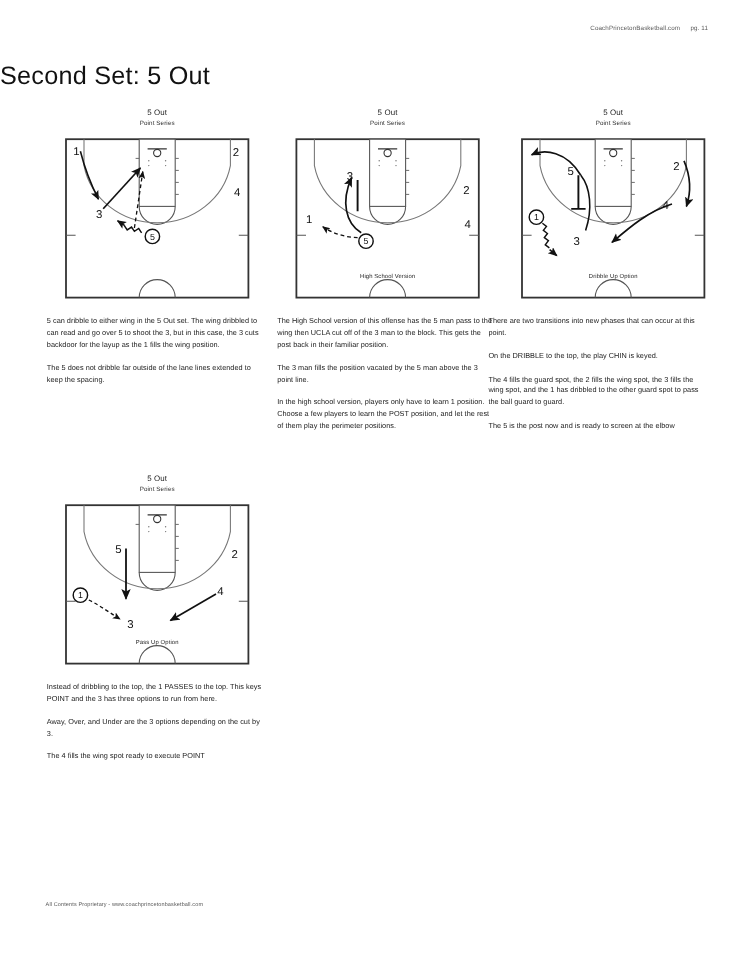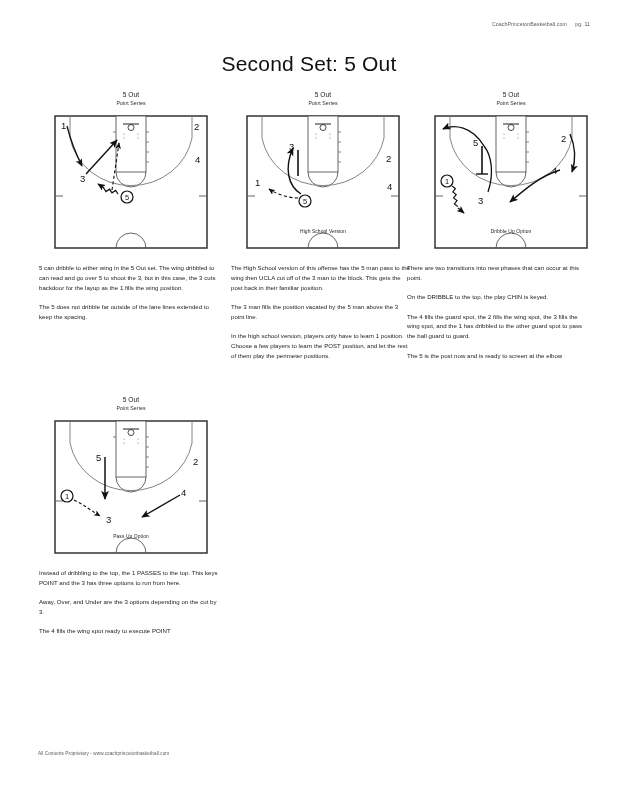--- a/index.html
+++ b/index.html
@@ -44,21 +44,21 @@
     letter-spacing: 0.1px;
     white-space: nowrap;
   }
 
   
   .page-title {
     position: absolute;
     top: 52px;
     left: 0;
     width: 100%;
-    text-align: center;
+    text-align: left;
     font-size: 21px;
     font-weight: 400;
     color: #111;
     letter-spacing: 0.2px;
   }
 
   
   .diagram {
     position: absolute;
     width: 174px;

